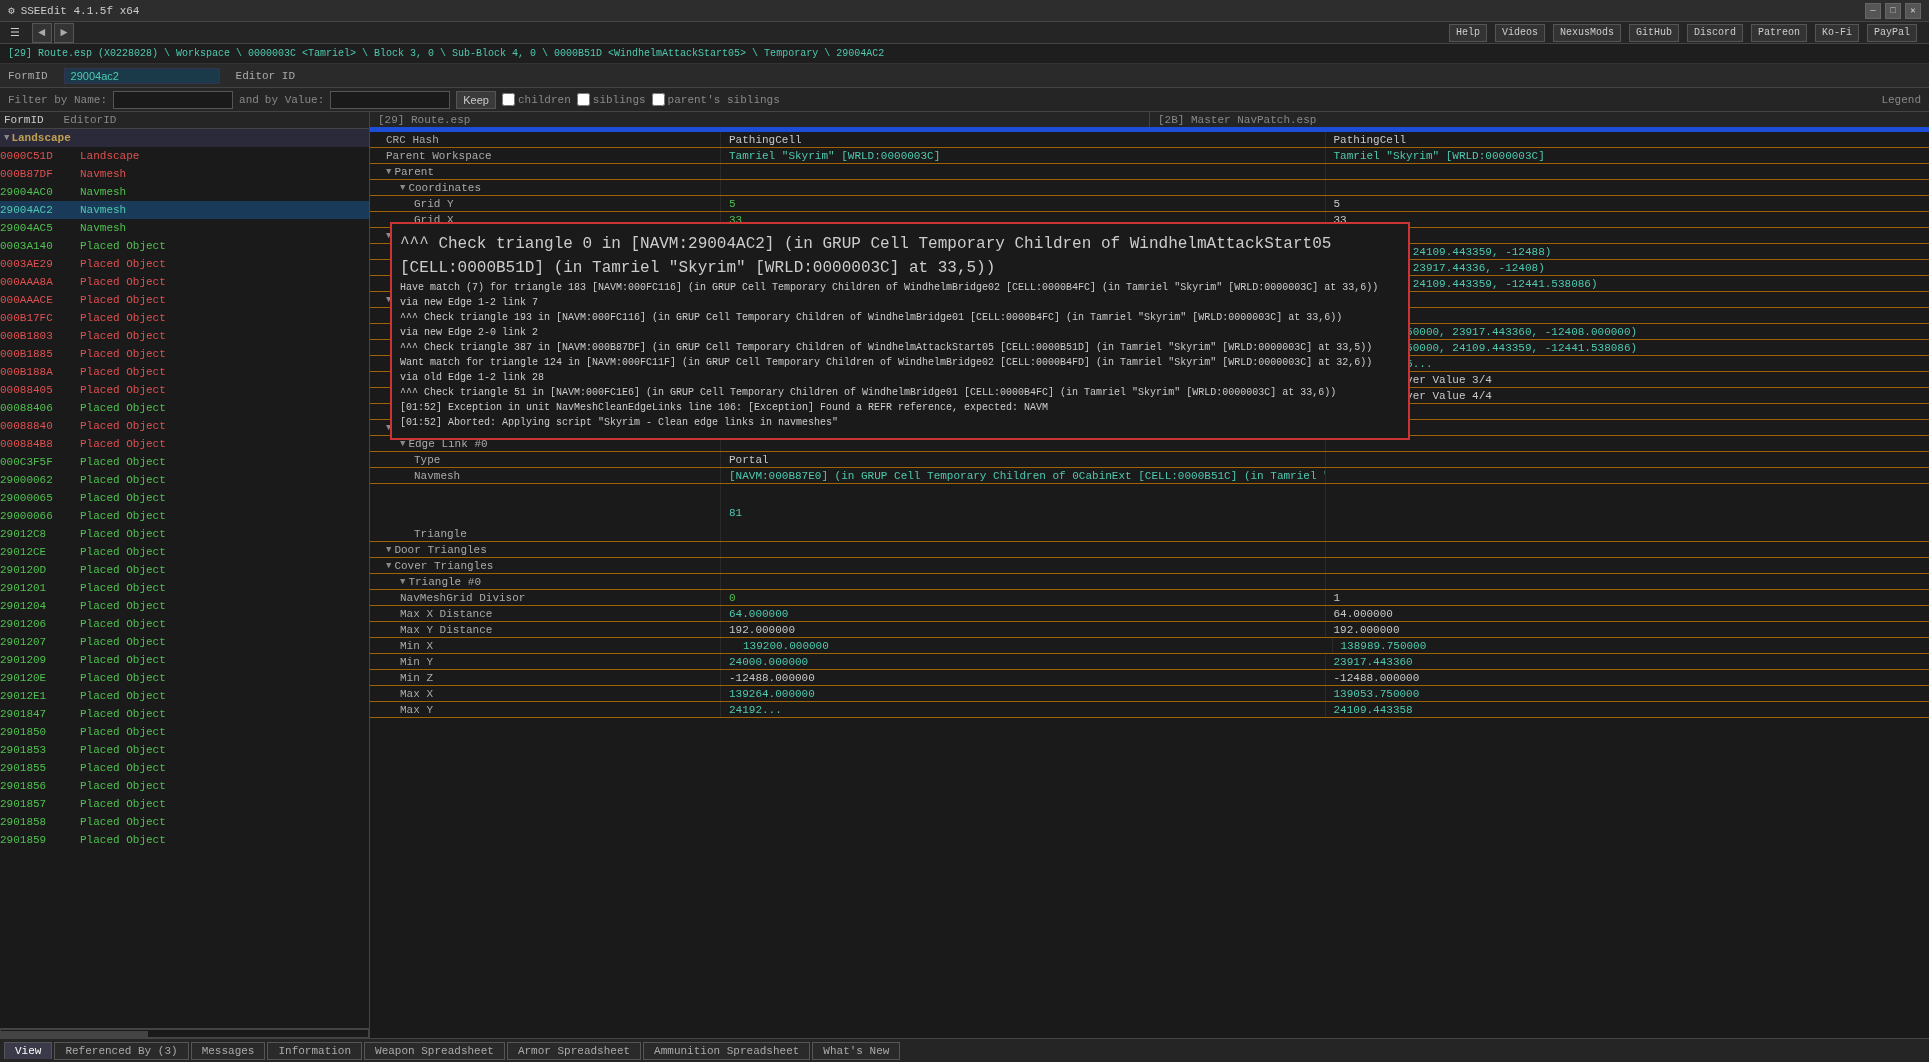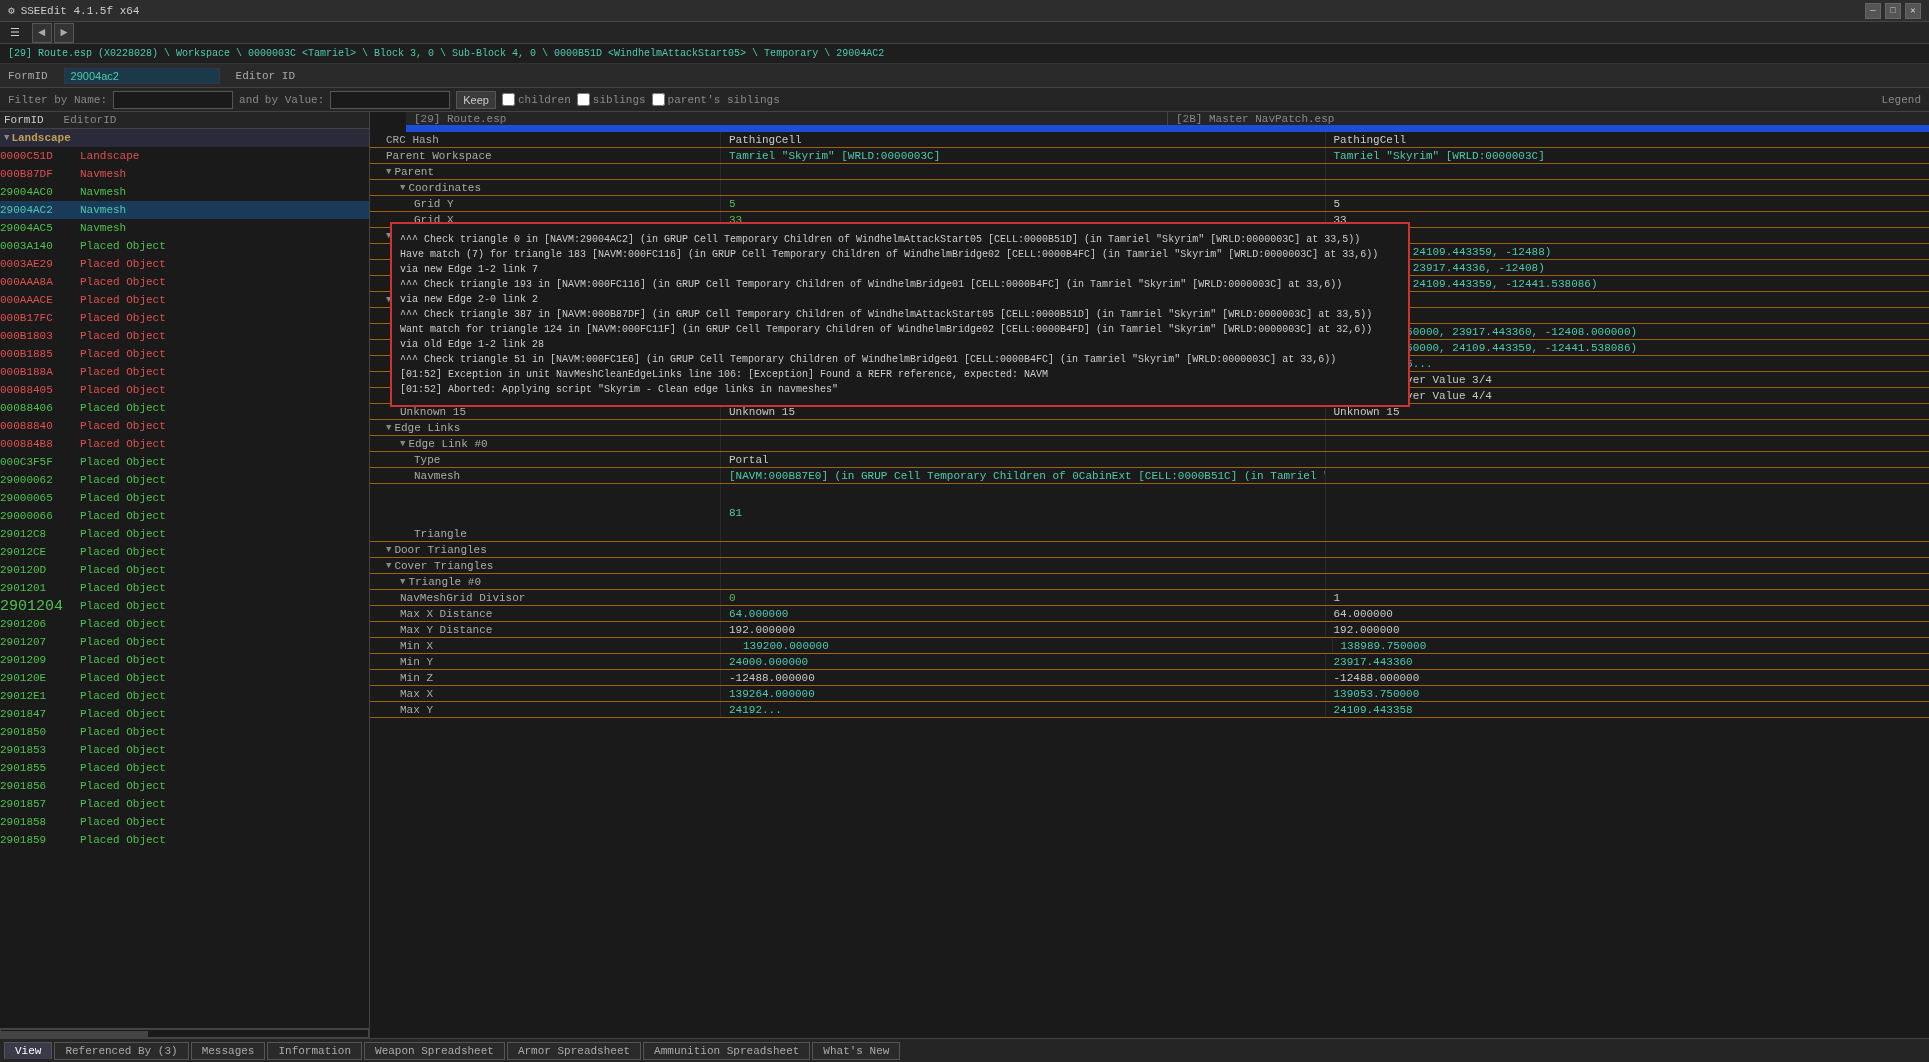--- a/index.html
+++ b/index.html
@@ -191,24 +191,23 @@
       display: flex;
       flex-direction: column;
       overflow: hidden;
       position: relative;
     }
 
     
     #right-header {
       display: flex;
       background: #252525;
-      border-bottom: 7px solid #1d4ed8;
+      border-bottom: 5px solid #1d4ed8;
       height: 20px;
       align-items: flex-end;
-      margin-left: 36px;
     }
     .right-col {
       flex: 1;
       padding: 0 8px;
       color: #888;
       font-size: 11px;
       border-right: 1px solid #444;
       height: 100%;
       display: flex;
       align-items: center;
@@ -373,20 +372,30 @@
 
 <div id="menubar">
   <div class="menu-item">☰</div>
 
   <div id="nav-arrows">
     <div class="nav-btn">◄</div>
     <div class="nav-btn">►</div>
   </div>
   <div style="flex:1;"></div>
 
+  <div style="display:flex;align-items:center;gap:8px;margin-right:8px;">
+    <span class="toolbar-icon">Help</span>
+    <span class="toolbar-icon">Videos</span>
+    <span class="toolbar-icon">NexusMods</span>
+    <span class="toolbar-icon">GitHub</span>
+    <span class="toolbar-icon">Discord</span>
+    <span class="toolbar-icon">Patreon</span>
+    <span class="toolbar-icon">Ko-Fi</span>
+    <span class="toolbar-icon">PayPal</span>
+  </div>
 </div>
 
 <div id="pathbar">
   <span>[29] Route.esp (X0228028) \ Workspace \ 0000003C &lt;Tamriel&gt; \ Block 3, 0 \ Sub-Block 4, 0 \ 0000B51D &lt;WindhelmAttackStart05&gt; \ Temporary \ 29004AC2</span>
 </div>
 
 <div id="formidbar">
   <span class="formid-label">FormID</span>
   <input class="formid-value" type="text" value="29004ac2" style="">
   <span class="formid-label">Editor ID</span>
@@ -522,21 +531,21 @@
   </div>
         <div class="tree-node">
     <span style="display:inline-block;width:80px;color:#50c050;font-size:11px;">290120D</span>
     <span style="color:#50c050;font-size:11px;">Placed Object</span>
   </div>
         <div class="tree-node">
     <span style="display:inline-block;width:80px;color:#50c050;font-size:11px;">2901201</span>
     <span style="color:#50c050;font-size:11px;">Placed Object</span>
   </div>
         <div class="tree-node">
-    <span style="display:inline-block;width:80px;color:#50c050;font-size:15px;">2901204</span>
+    <span style="display:inline-block;width:80px;color:#50c050;font-size:11px;">2901204</span>
     <span style="color:#50c050;font-size:11px;">Placed Object</span>
   </div>
         <div class="tree-node">
     <span style="display:inline-block;width:80px;color:#50c050;font-size:11px;">2901206</span>
     <span style="color:#50c050;font-size:11px;">Placed Object</span>
   </div>
         <div class="tree-node">
     <span style="display:inline-block;width:80px;color:#50c050;font-size:11px;">2901207</span>
     <span style="color:#50c050;font-size:11px;">Placed Object</span>
   </div>
@@ -850,21 +859,21 @@
     <div class="data-cell name-col" style="padding-left:30px;">
       <span style="color:#aaaaaa;">Max Y</span>
     </div>
     <div class="data-cell val-col" style="color:#4ec9b0;">24192...</div>
     <div class="data-cell val-col2" style="color:#4ec9b0;">24109.443358</div>
   </div>
       </div>
 
     <div id="error-overlay">
 
-    <div style="font-size: 10px; line-height: 1.5;">^^^ Check triangle 0 in [NAVM:29004AC2] (in GRUP Cell Temporary Children of WindhelmAttackStart05 [CELL:0000B51D] (in Tamriel "Skyrim" [WRLD:0000003C] at 33,5))</div>
+    <div style="font-size: 16px; line-height: 1.5;">^^^ Check triangle 0 in [NAVM:29004AC2] (in GRUP Cell Temporary Children of WindhelmAttackStart05 [CELL:0000B51D] (in Tamriel "Skyrim" [WRLD:0000003C] at 33,5))</div>
         <div style="font-size: 10px; line-height: 1.5;">Have match (7) for triangle 183 [NAVM:000FC116] (in GRUP Cell Temporary Children of WindhelmBridge02 [CELL:0000B4FC] (in Tamriel "Skyrim" [WRLD:0000003C] at 33,6))</div>
         <div style="font-size: 10px; line-height: 1.5;">via new Edge 1-2 link 7</div>
         <div style="font-size: 10px; line-height: 1.5;">^^^ Check triangle 193 in [NAVM:000FC116] (in GRUP Cell Temporary Children of WindhelmBridge01 [CELL:0000B4FC] (in Tamriel "Skyrim" [WRLD:0000003C] at 33,6))</div>
         <div style="font-size: 10px; line-height: 1.5;">via new Edge 2-0 link 2</div>
         <div style="font-size: 10px; line-height: 1.5;">^^^ Check triangle 387 in [NAVM:000B87DF] (in GRUP Cell Temporary Children of WindhelmAttackStart05 [CELL:0000B51D] (in Tamriel "Skyrim" [WRLD:0000003C] at 33,5))</div>
         <div style="font-size: 10px; line-height: 1.5;">Want match for triangle 124 in [NAVM:000FC11F] (in GRUP Cell Temporary Children of WindhelmBridge02 [CELL:0000B4FD] (in Tamriel "Skyrim" [WRLD:0000003C] at 32,6))</div>
         <div style="font-size: 10px; line-height: 1.5;">via old Edge 1-2 link 28</div>
         <div style="font-size: 10px; line-height: 1.5;">^^^ Check triangle 51 in [NAVM:000FC1E6] (in GRUP Cell Temporary Children of WindhelmBridge01 [CELL:0000B4FC] (in Tamriel "Skyrim" [WRLD:0000003C] at 33,6))</div>
         <div style="font-size: 10px; line-height: 1.5;">[01:52] Exception in unit NavMeshCleanEdgeLinks line 106: [Exception] Found a REFR reference, expected: NAVM</div>
         <div style="font-size: 10px; line-height: 1.5;">[01:52] Aborted: Applying script "Skyrim - Clean edge links in navmeshes"</div>

